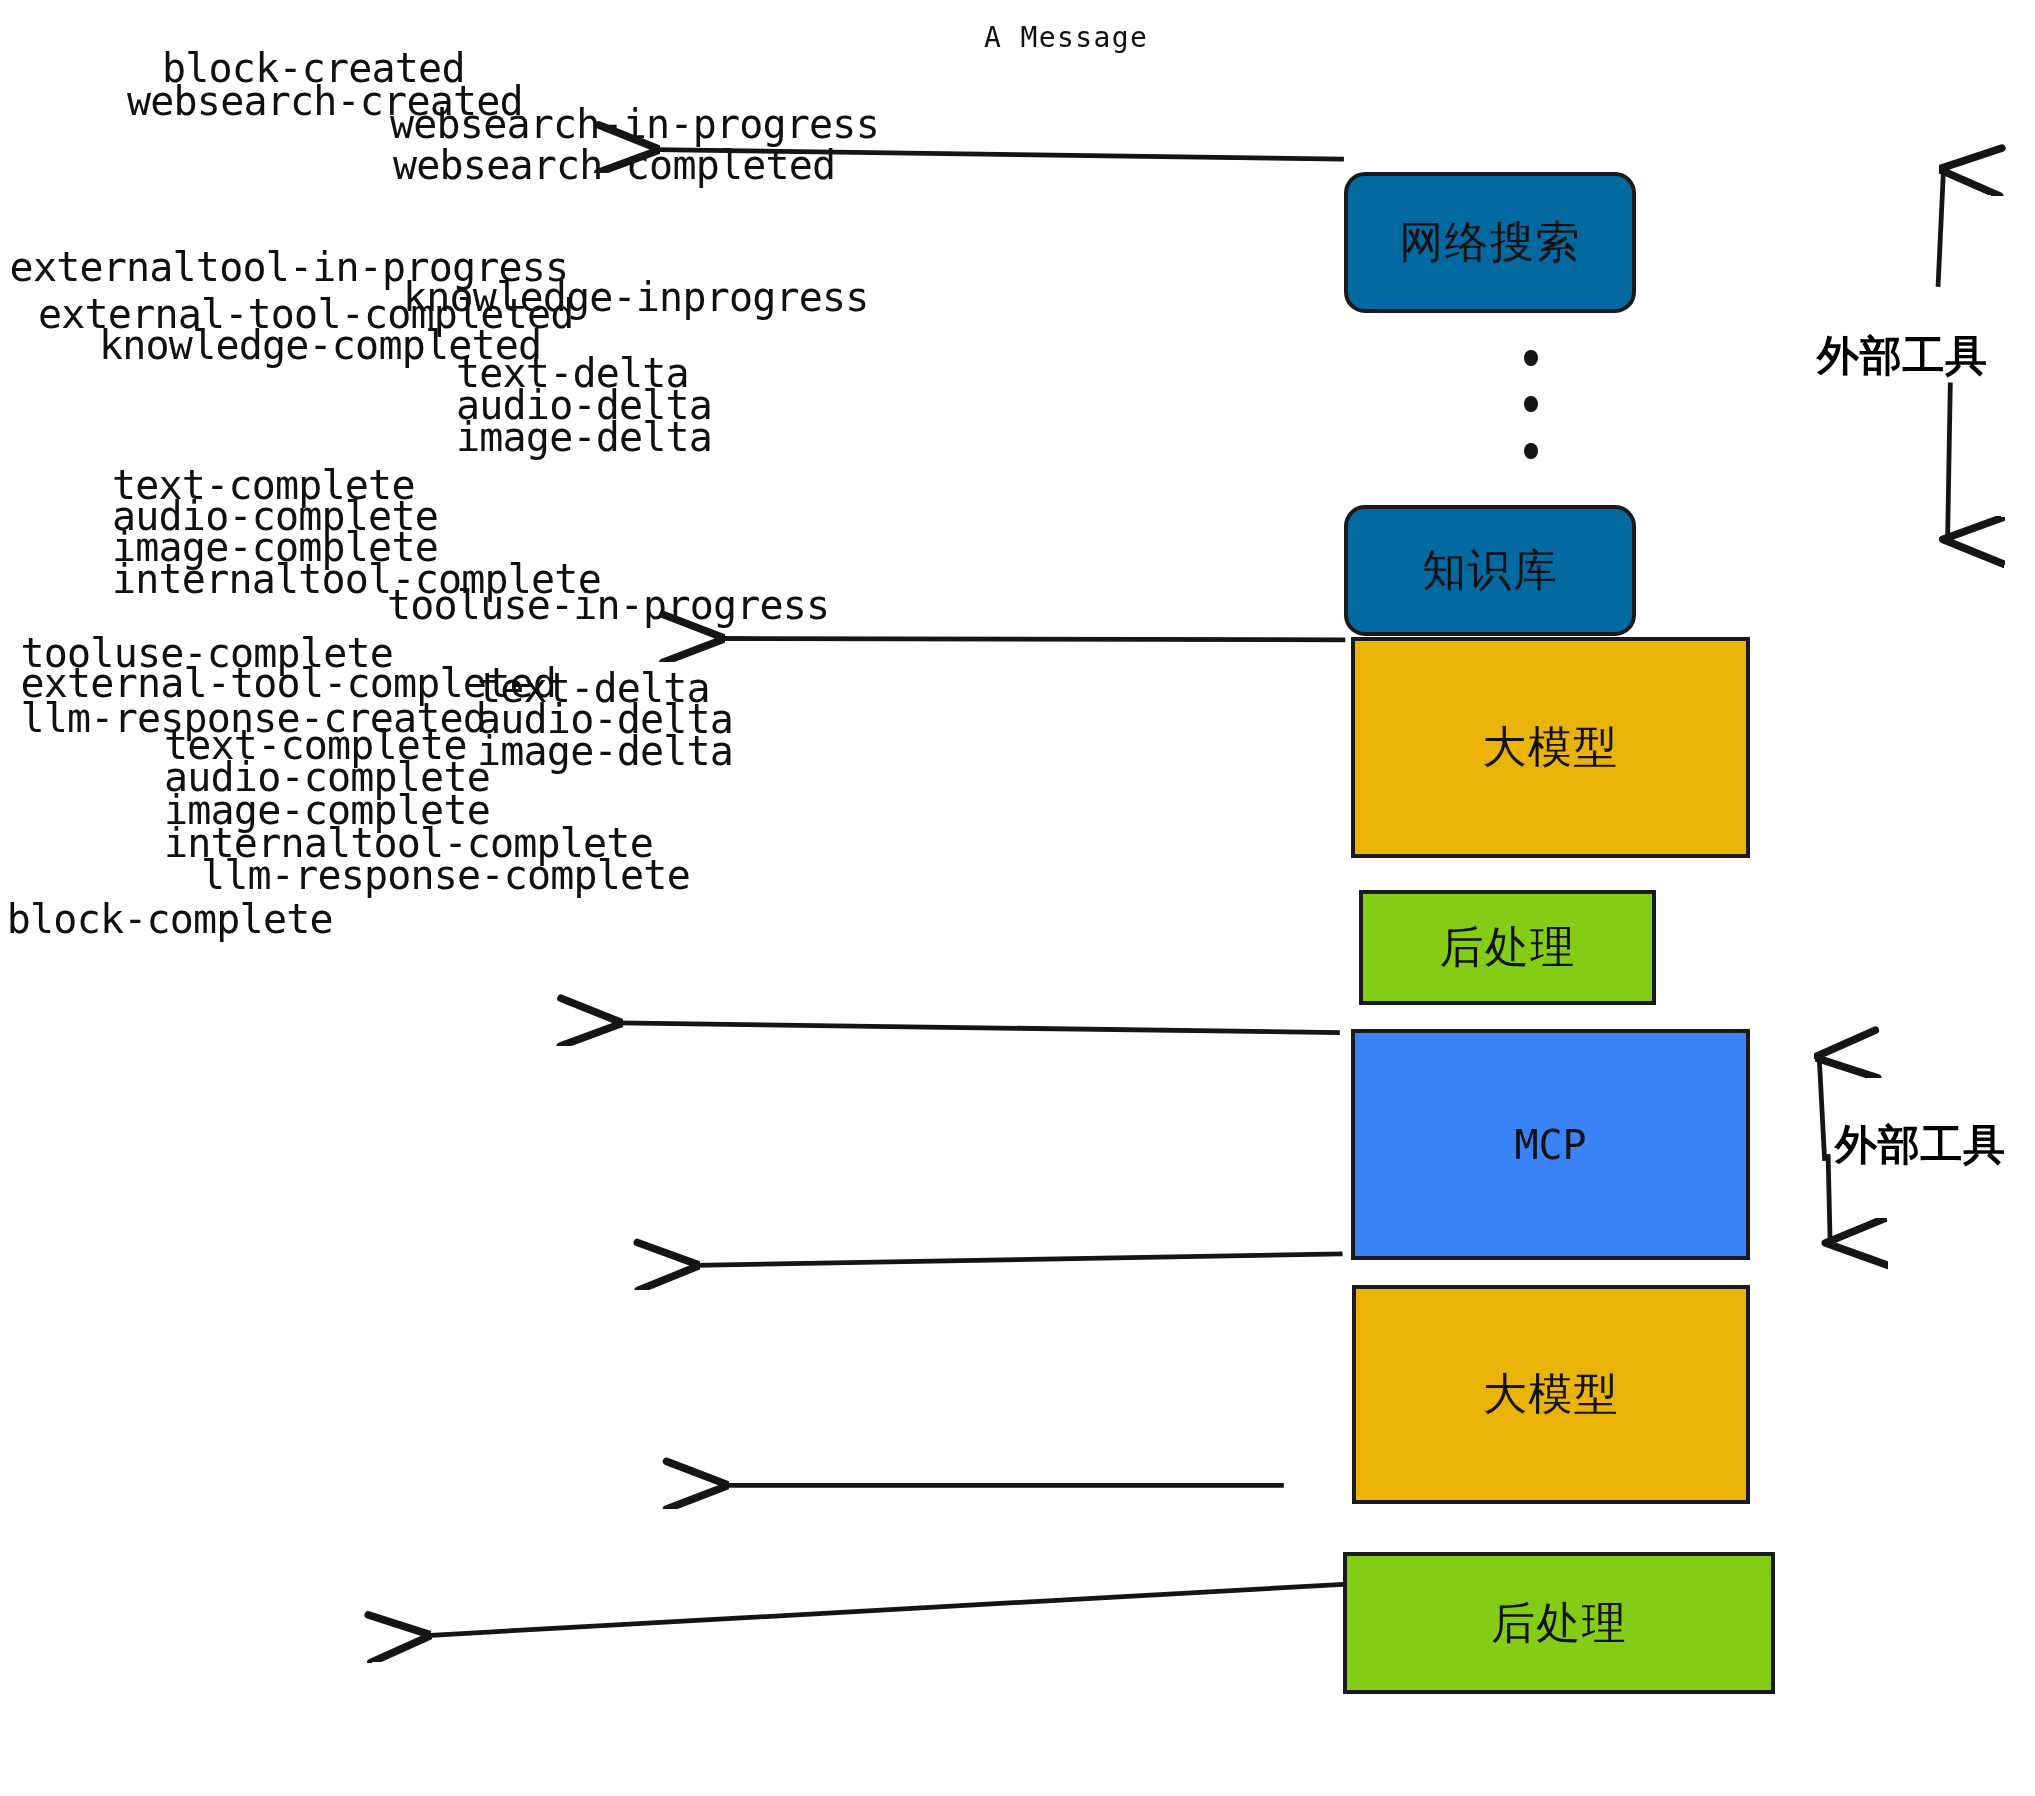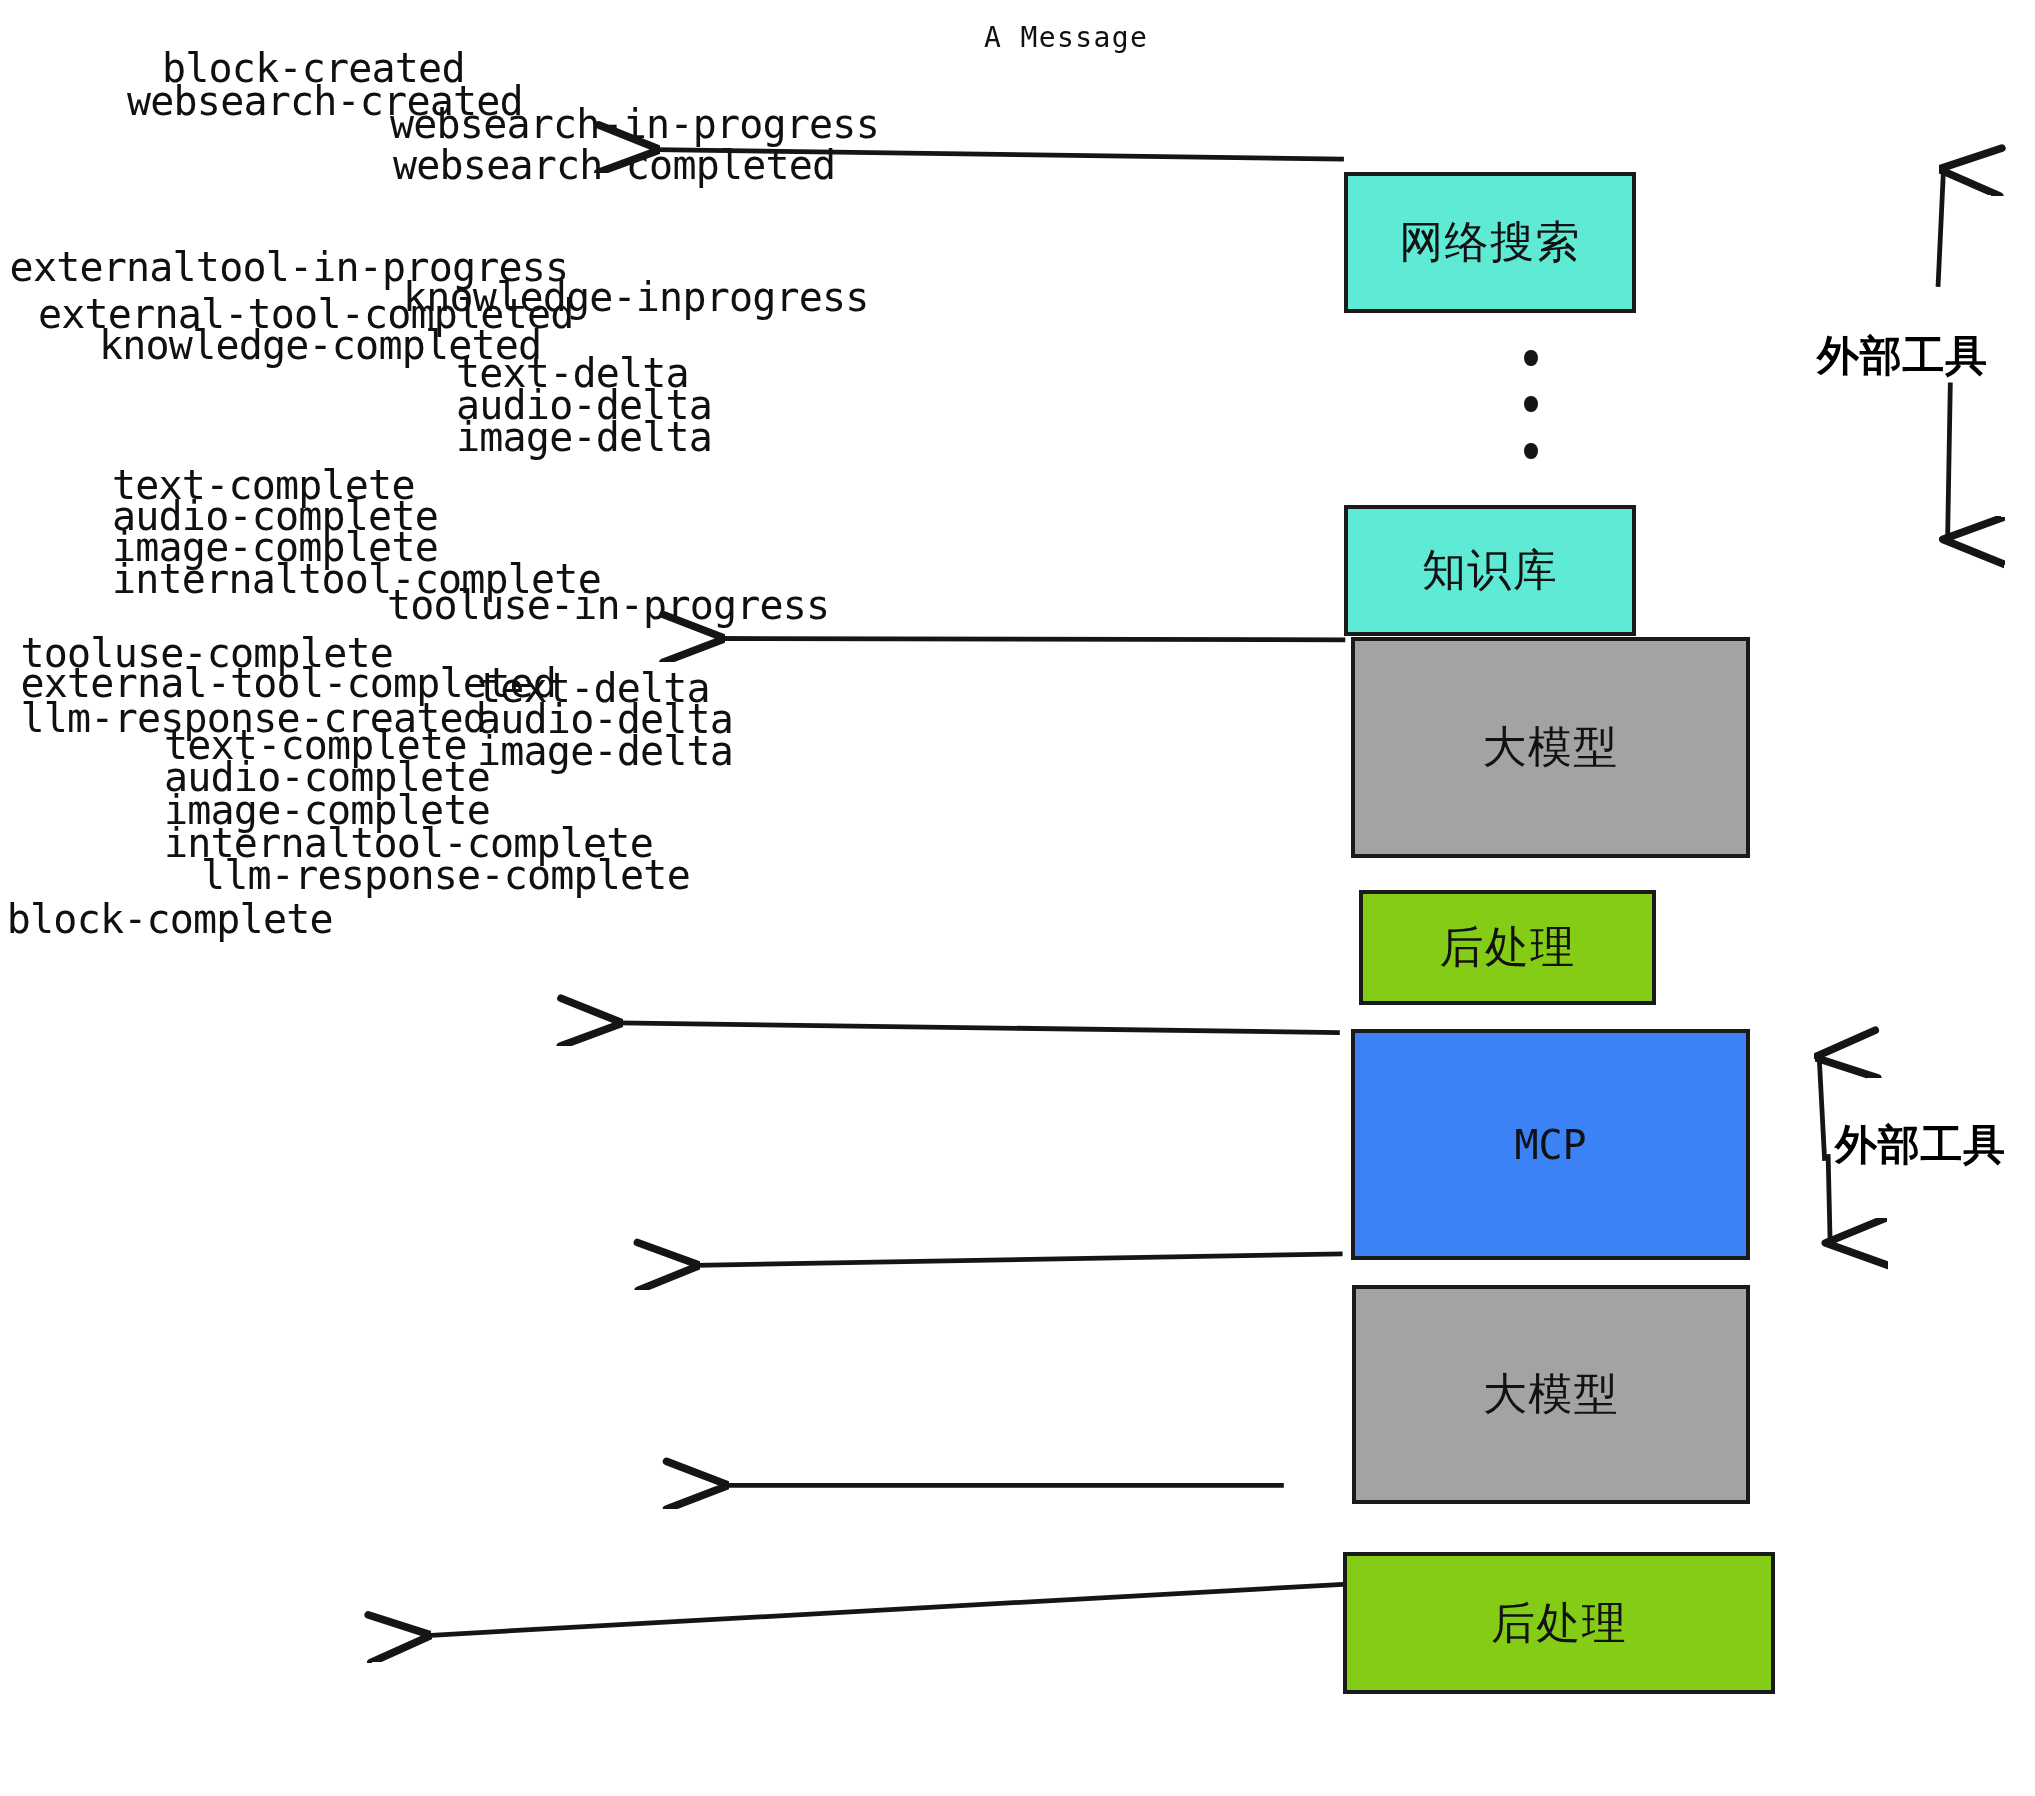--- a/index.html
+++ b/index.html
@@ -33,22 +33,22 @@
     border:4.8px solid #1a1a1a;
     box-sizing:border-box;
     display:flex;
     align-items:center;
     justify-content:center;
     font-family:"DejaVu Sans","Liberation Sans",sans-serif;
     font-size:44px;
     color:#121212;
     letter-spacing:1.4px;
   }
-  .box.pink{background:#5eead4;}
-  .box.green{background:#a3a3a3;}
+  .box.pink{background:#0369a1;border-radius:21px;}
+  .box.green{background:#eab308;}
   .box.yellow{background:#3b82f6;}
   .box.white{background:#84cc16;}
   .box.mcp{
     font-family:"DejaVu Sans Mono","Liberation Mono",monospace;
     font-size:40px;
     letter-spacing:0px;
   }
   .sidelabel{
     position:absolute;
     font-family:"DejaVu Sans","Liberation Sans",sans-serif;

